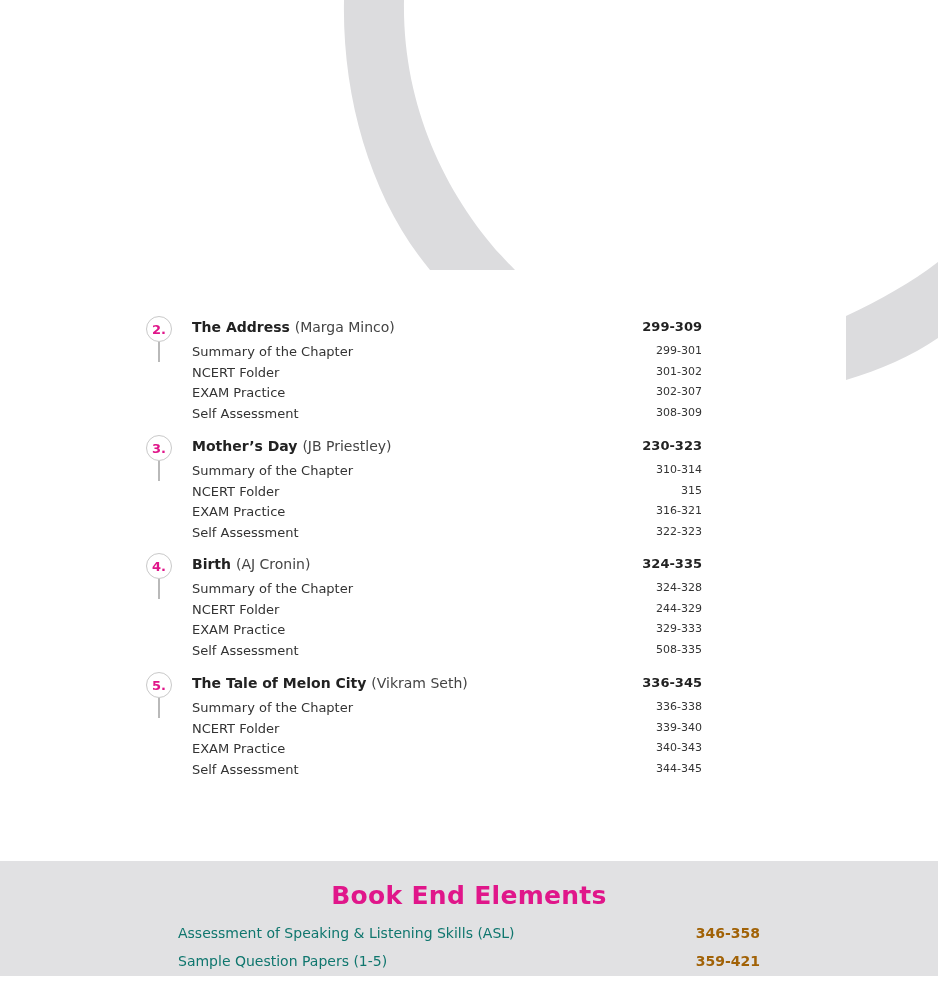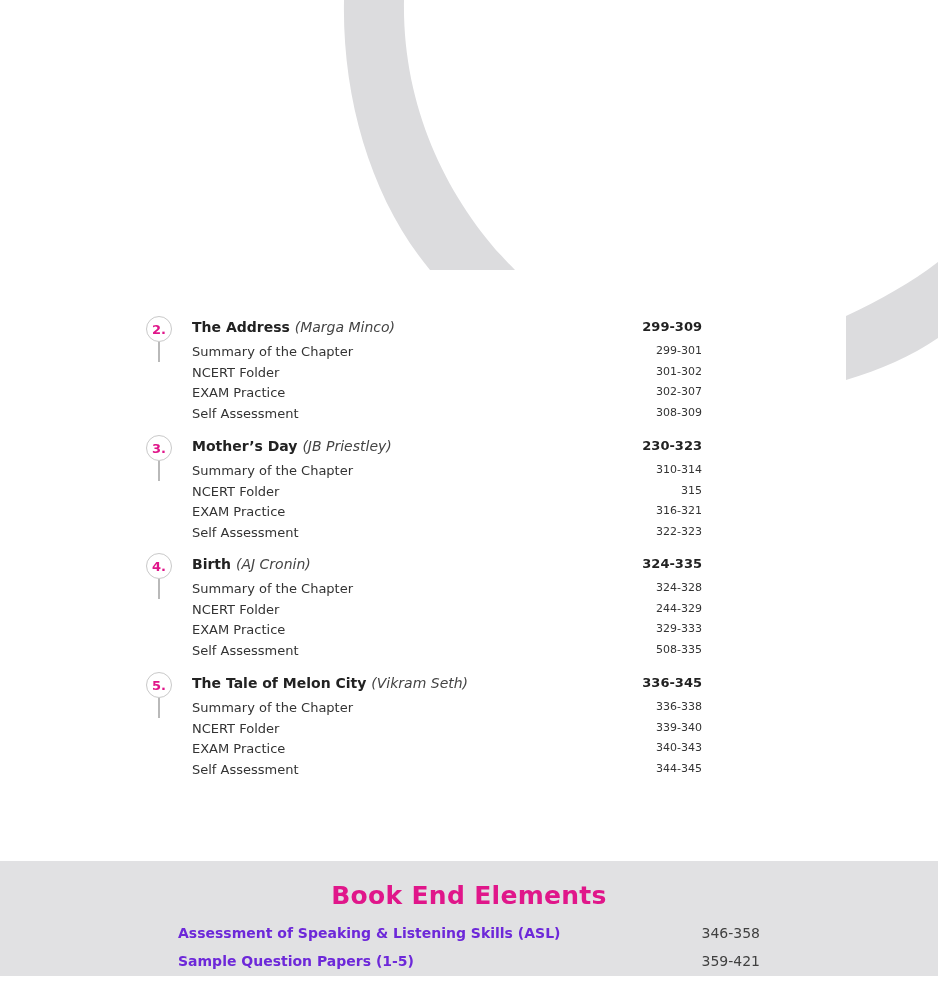--- a/index.html
+++ b/index.html
@@ -21,21 +21,21 @@
       color: #e0168a; font-weight: bold; font-size: 13px;
     }
     .num-stem {
       position: absolute; left: 158px; top: 26px; width: 1.5px; height: 20px; background: #b9b9b9;
     }
     .ch-title {
       position: absolute; left: 192px; top: 3px;
       font-size: 14px; font-weight: bold; color: #222;
       white-space: nowrap;
     }
-    .ch-author { font-weight: normal; font-style: italic; color: #444; }
+    .ch-author { font-weight: normal; color: #444; }
     .ch-range {
       position: absolute; right: 236px; top: 3px;
       font-size: 13px; font-weight: bold; color: #222;
     }
     .sub-row { position: absolute; left: 0; width: 938px; height: 20px; }
     .sub-label {
       position: absolute; left: 192px; top: 0;
       font-size: 13px; color: #333; white-space: nowrap;
     }
     .sub-pages {
@@ -45,22 +45,22 @@
     .bookend {
       position: absolute; left: 0; top: 861px; width: 938px; height: 115px;
       background: #e1e1e3;
     }
     .bookend-title {
       position: absolute; left: 0; width: 938px; top: 20px;
       text-align: center; font-size: 25px; font-weight: bold; color: #e0168a;
       letter-spacing: 0.3px;
     }
     .be-row { position: absolute; left: 0; width: 938px; height: 22px; }
-    .be-label { position: absolute; left: 178px; top: 0; font-size: 14px; font-weight: bold; color: #6d28d9; }
-    .be-pages { position: absolute; right: 178px; top: 0; font-size: 14px; font-weight: normal; color: #404040; }
+    .be-label { position: absolute; left: 178px; top: 0; font-size: 14px; font-weight: normal; color: #0f766e; }
+    .be-pages { position: absolute; right: 178px; top: 0; font-size: 14px; font-weight: bold; color: #a16207; }
   </style>
 </head>
 <body>
 
 <svg class="deco-arc" viewBox="0 0 938 400" width="938" height="400">
   <path d="M344,0 L404,0 C402,110 450,205 515,270 L430,270 C372,200 342,100 344,0 Z" fill="#dcdcde"></path>
   <path d="M846,316 C880,300 912,282 938,262 L938,338 C912,356 880,370 846,380 Z" fill="#dcdcde"></path>
 </svg>
 
 <div class="toc">

